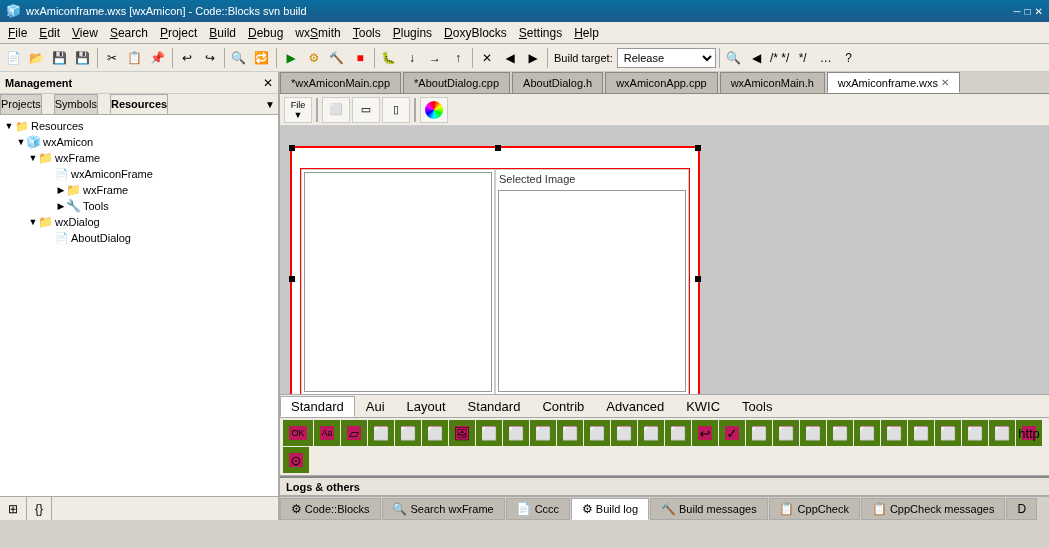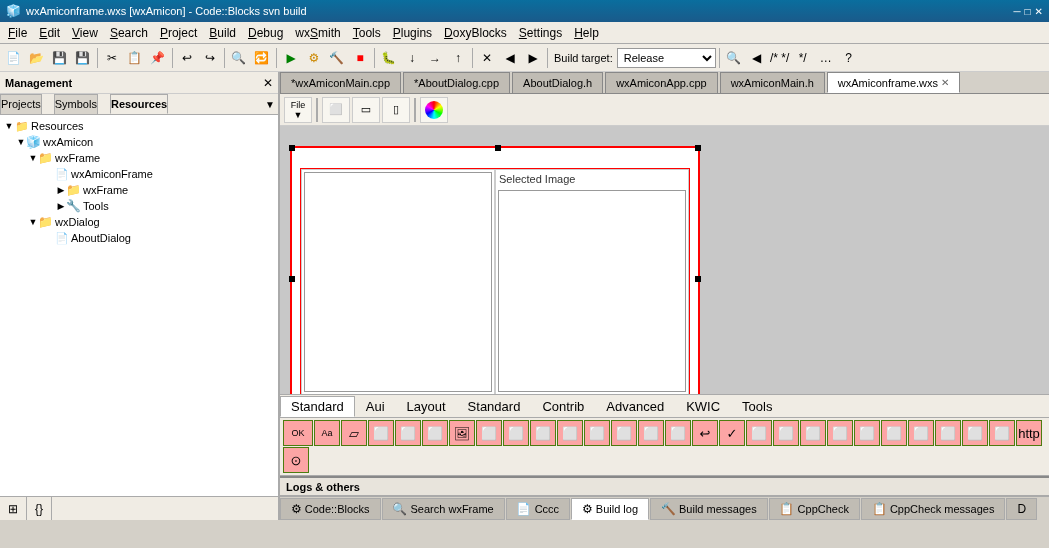--- a/index.html
+++ b/index.html
@@ -64,21 +64,21 @@
     #frame-handle-ml { position: absolute; top: 50%; left: -3px; width: 6px; height: 6px; background: black; }
     #frame-handle-mr { position: absolute; top: 50%; right: -3px; width: 6px; height: 6px; background: black; }
     
     
     #widget-tabs { background: #f0ece4; border-top: 1px solid #aaa; border-bottom: 1px solid #aaa; display: flex; align-items: center; height: 24px; }
     .wtab { padding: 2px 10px; font-size: 13px; cursor: pointer; border: 1px solid transparent; border-bottom: none; }
     .wtab.active { background: white; border: 1px solid #aaa; border-bottom: 1px solid white; }
     
     
     #widget-palette { background: #f0ece4; border-bottom: 1px solid #aaa; display: flex; flex-wrap: wrap; align-items: center; padding: 2px 3px; gap: 1px; min-height: 34px; }
-    .wbtn { width: 26px; height: 26px; border: 1px solid #4d7c0f; background: #fca5a5; cursor: pointer; display: flex; align-items: center; justify-content: center; font-size: 13px; }
+    .wbtn { width: 26px; height: 26px; border: 6px solid #4d7c0f; background: #be185d; cursor: pointer; display: flex; align-items: center; justify-content: center; font-size: 13px; }
     
     
     #logs-area { background: #f0ece4; border-top: 2px solid #888; }
     #logs-header { background: #e8e4dc; border-bottom: 1px solid #aaa; padding: 2px 6px; font-size: 11px; font-weight: bold; display: flex; align-items: center; height: 18px; }
     #logs-tabs { display: flex; background: #d4d0c8; height: 24px; align-items: flex-end; border-top: 1px solid #aaa; }
     .log-tab { padding: 2px 10px; font-size: 11px; cursor: pointer; border: 1px solid #aaa; background: #c0bcb4; margin-right: 1px; display: flex; align-items: center; gap: 3px; height: 22px; }
     .log-tab.active { background: white; border-bottom: 1px solid white; }
     .log-tab-icon { font-size: 12px; }
 
     

